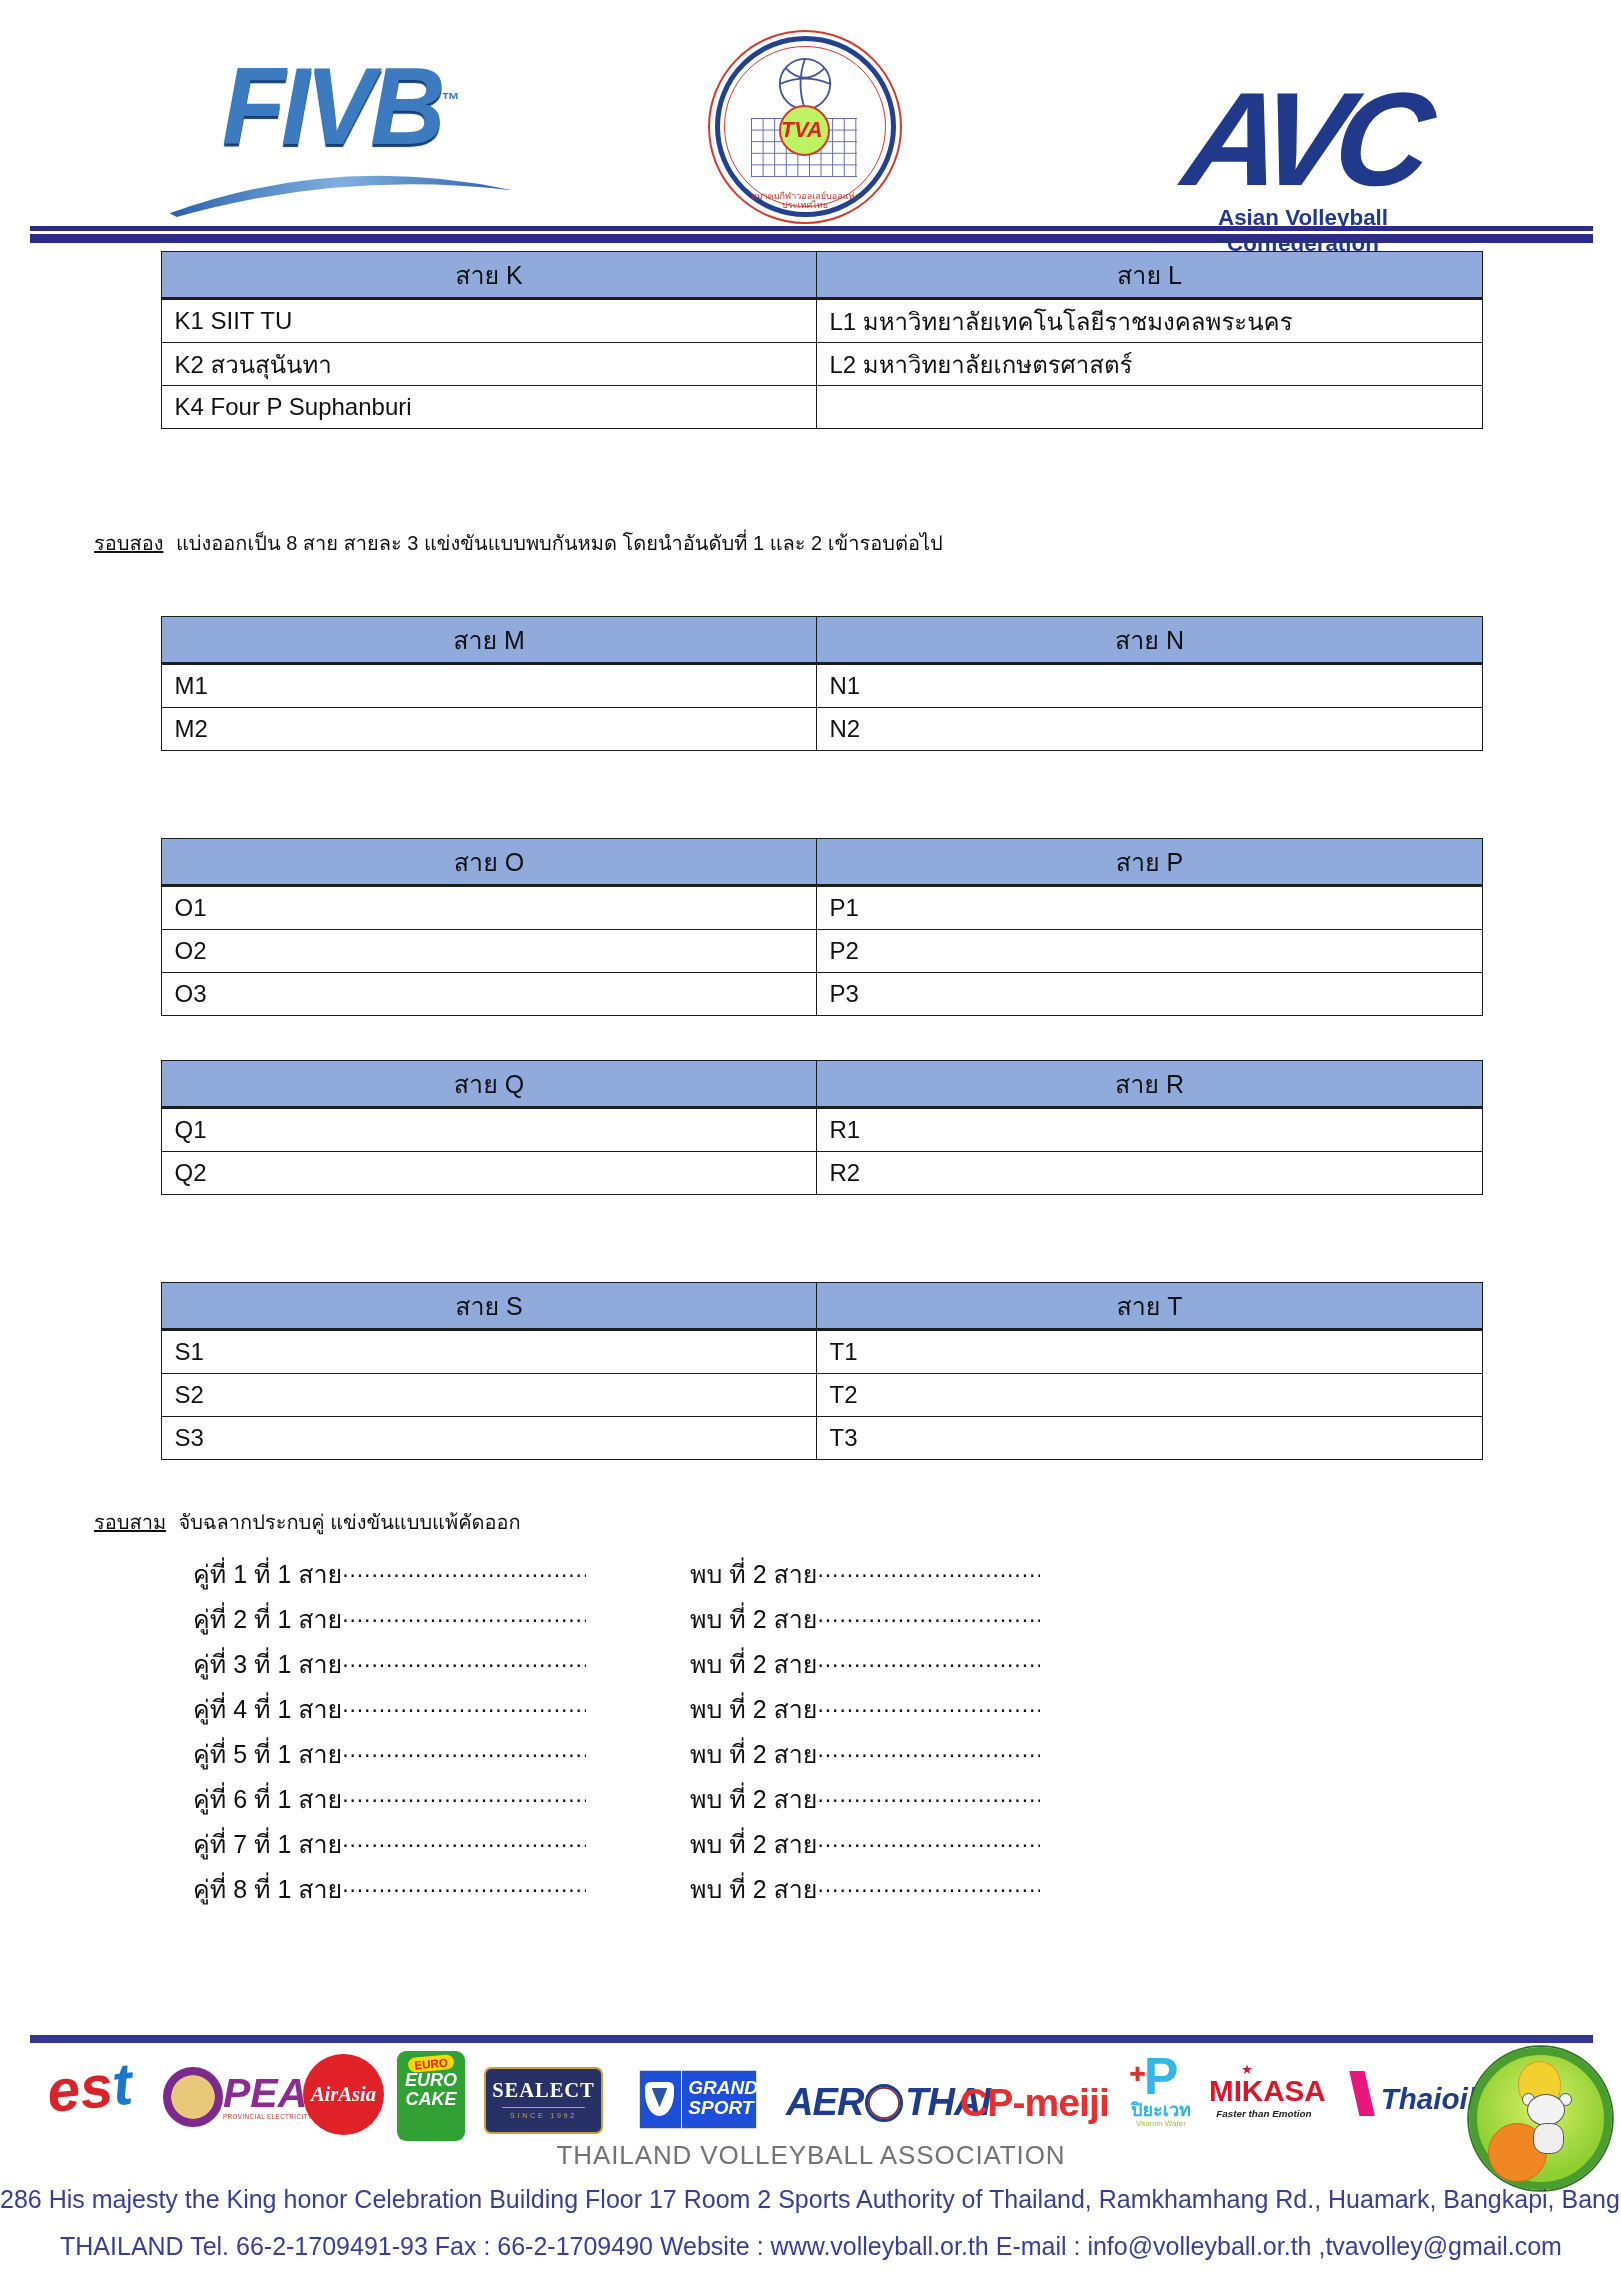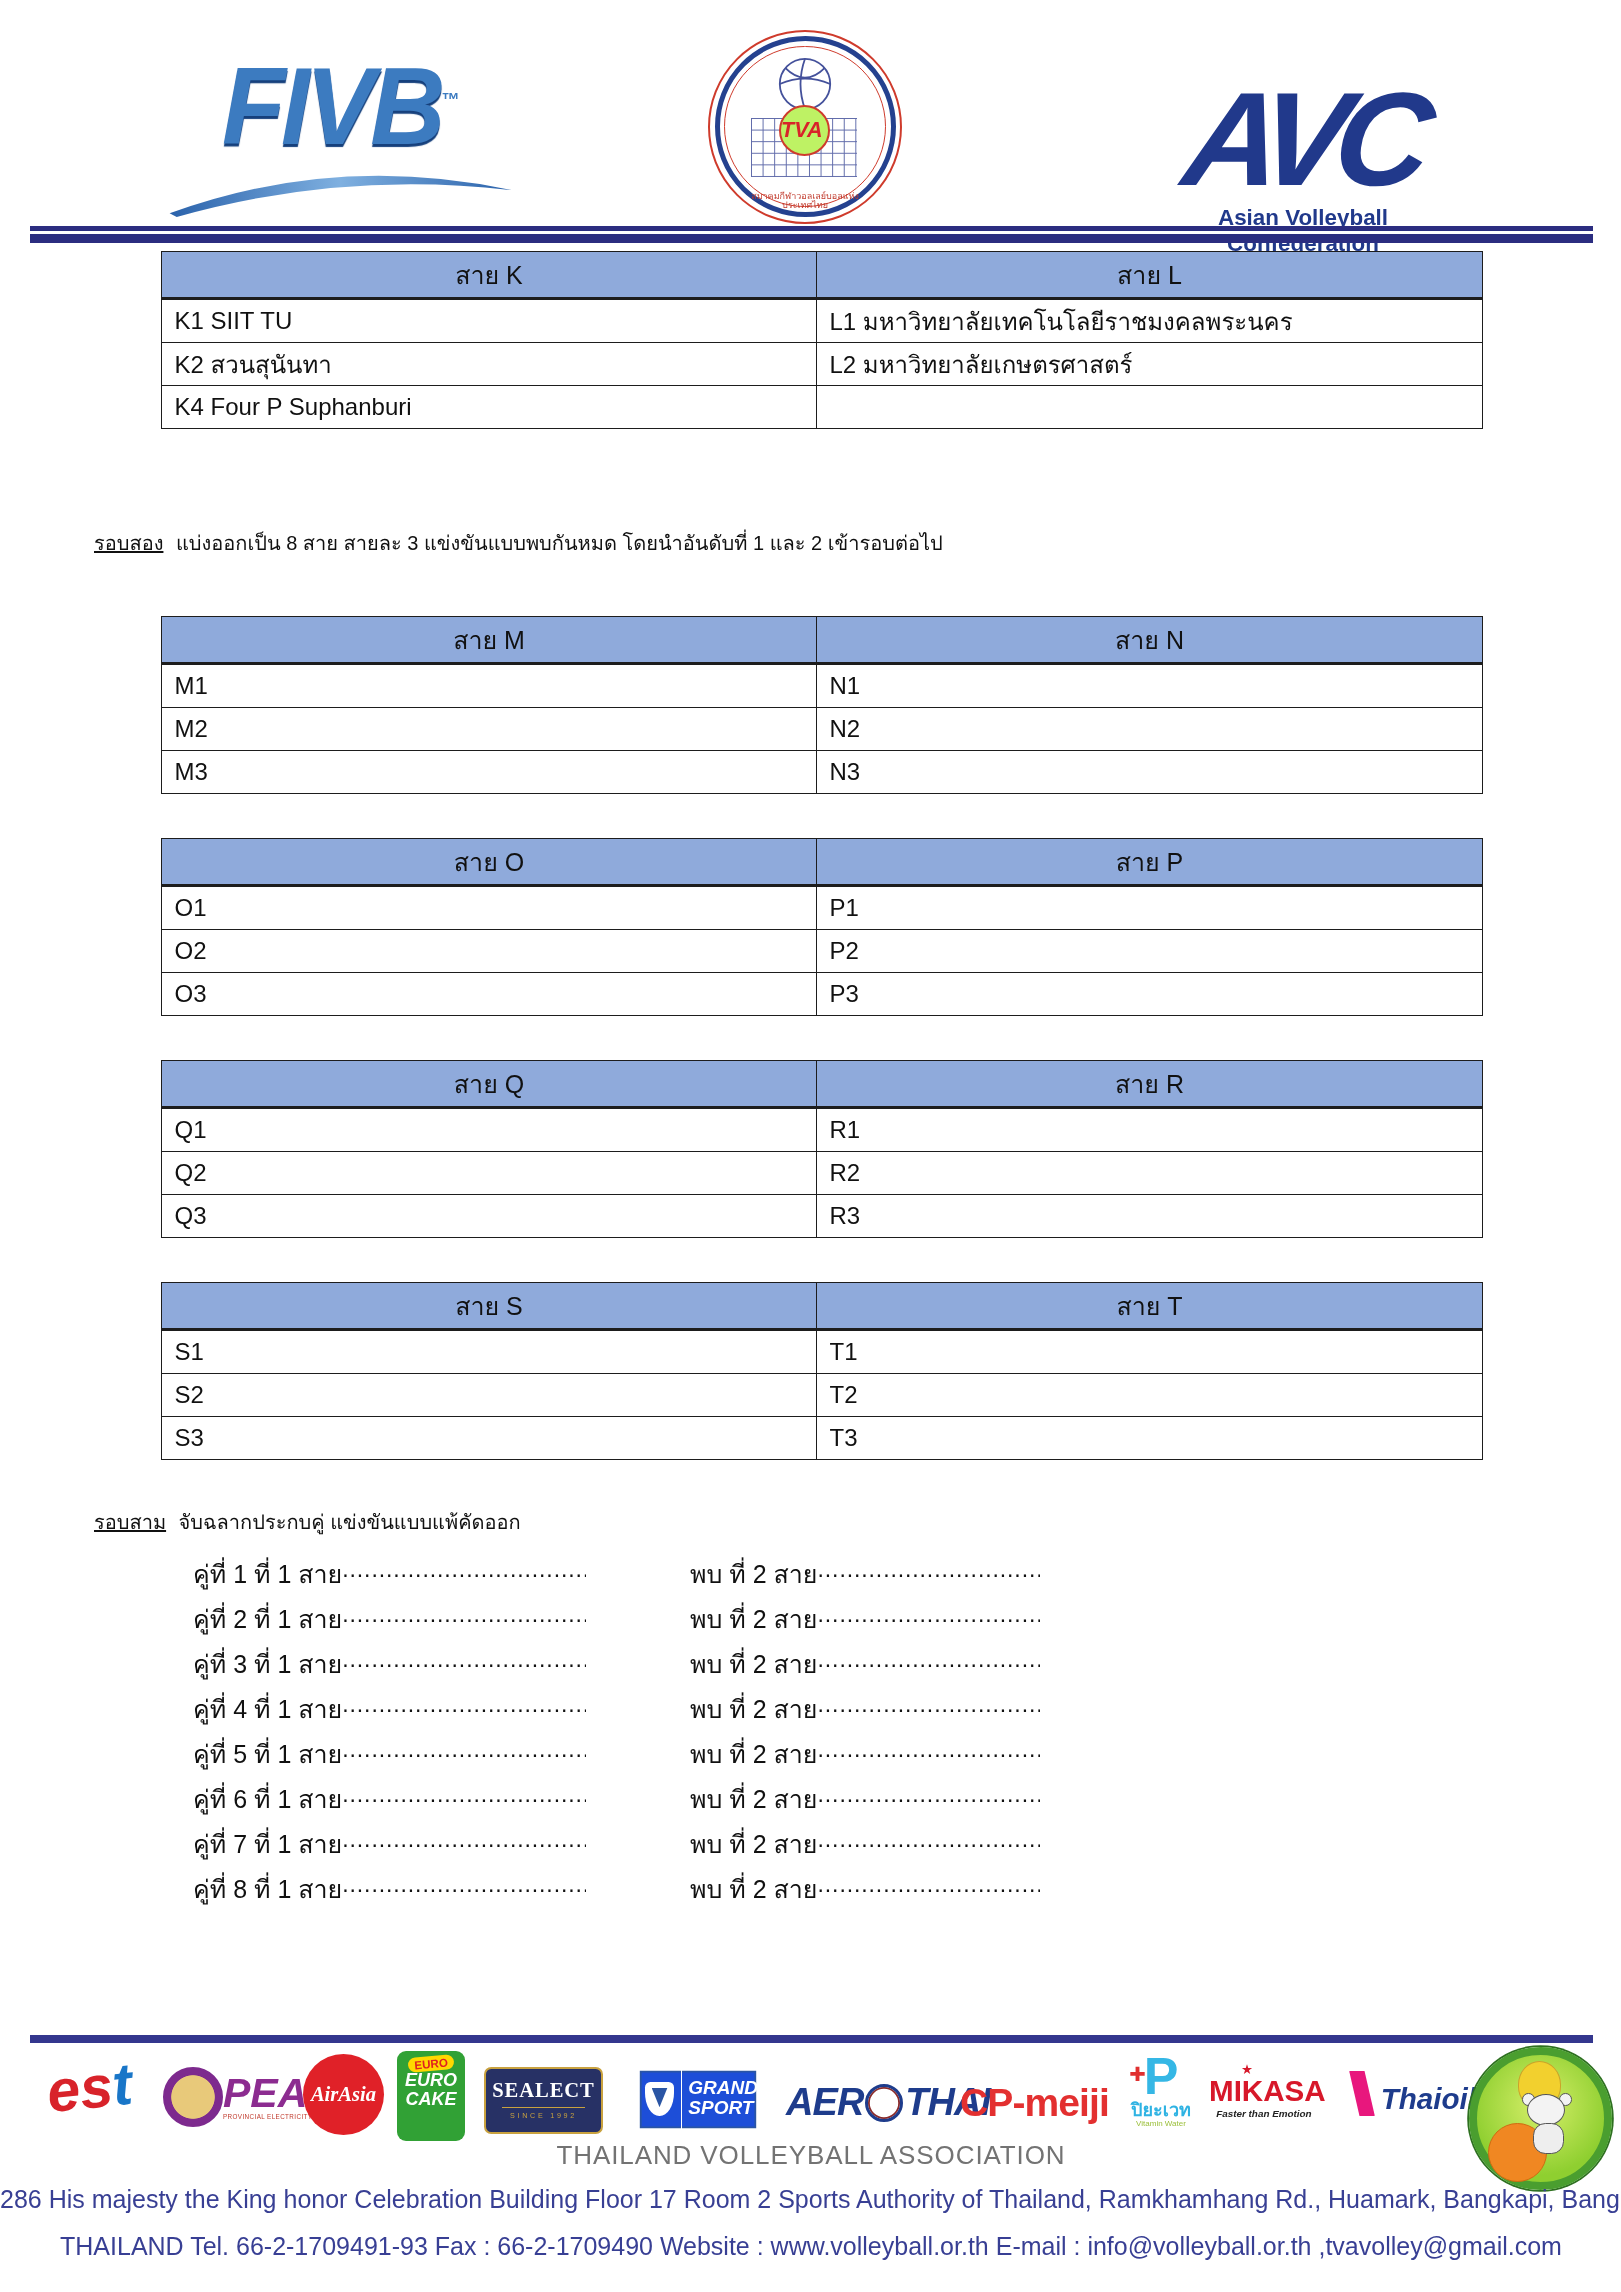--- a/index.html
+++ b/index.html
@@ -228,24 +228,20 @@
     </thead>
   <tbody>
     <tr>
         <td>M1</td>
         <td>N1</td>
       </tr>
     <tr>
         <td>M2</td>
         <td>N2</td>
       </tr>
-    <tr>
-        <td>M3</td>
-        <td>N3</td>
-      </tr>
   </tbody>
 </table>
 
 <table class="grid" style="top:838px;">
   <colgroup>
       <col class="c1">
       <col class="c2">
     </colgroup>
   <thead>
       <tr>
@@ -282,24 +278,20 @@
     </thead>
   <tbody>
     <tr>
         <td>Q1</td>
         <td>R1</td>
       </tr>
     <tr>
         <td>Q2</td>
         <td>R2</td>
       </tr>
-    <tr>
-        <td>Q3</td>
-        <td>R3</td>
-      </tr>
   </tbody>
 </table>
 
 <table class="grid" style="top:1282px;">
   <colgroup>
       <col class="c1">
       <col class="c2">
     </colgroup>
   <thead>
       <tr>

